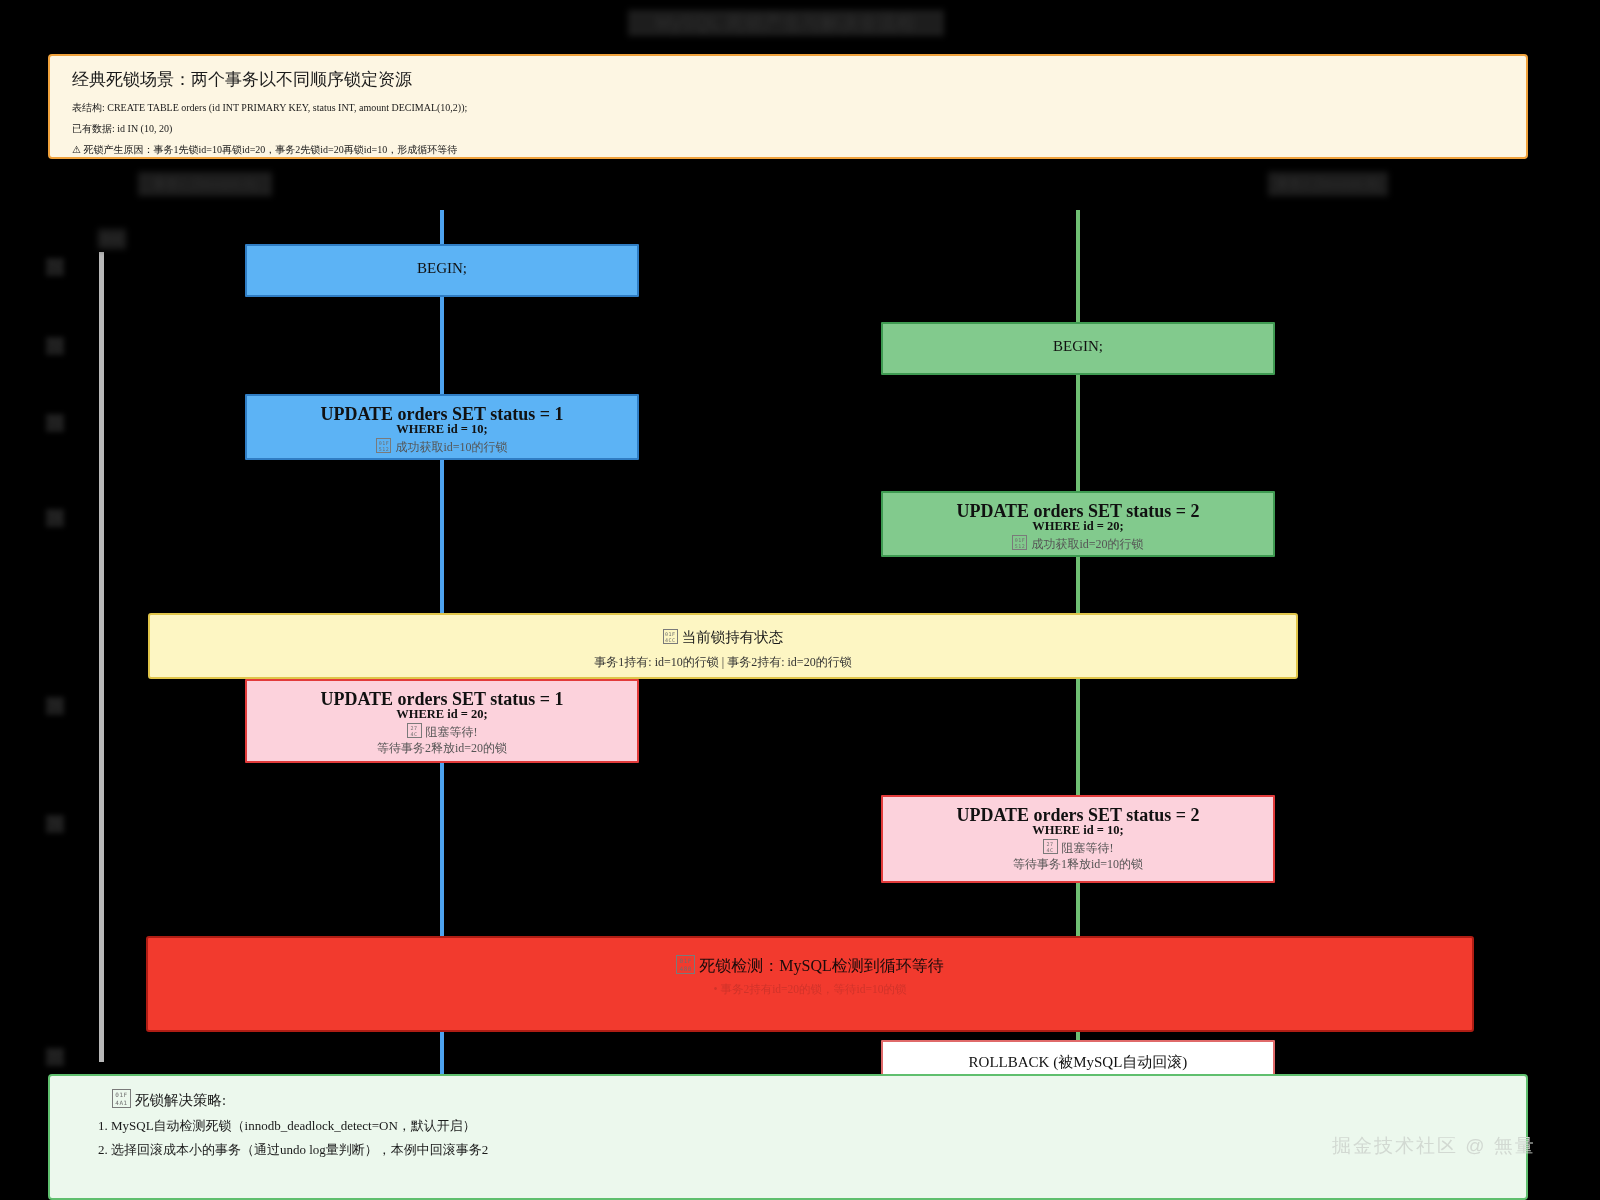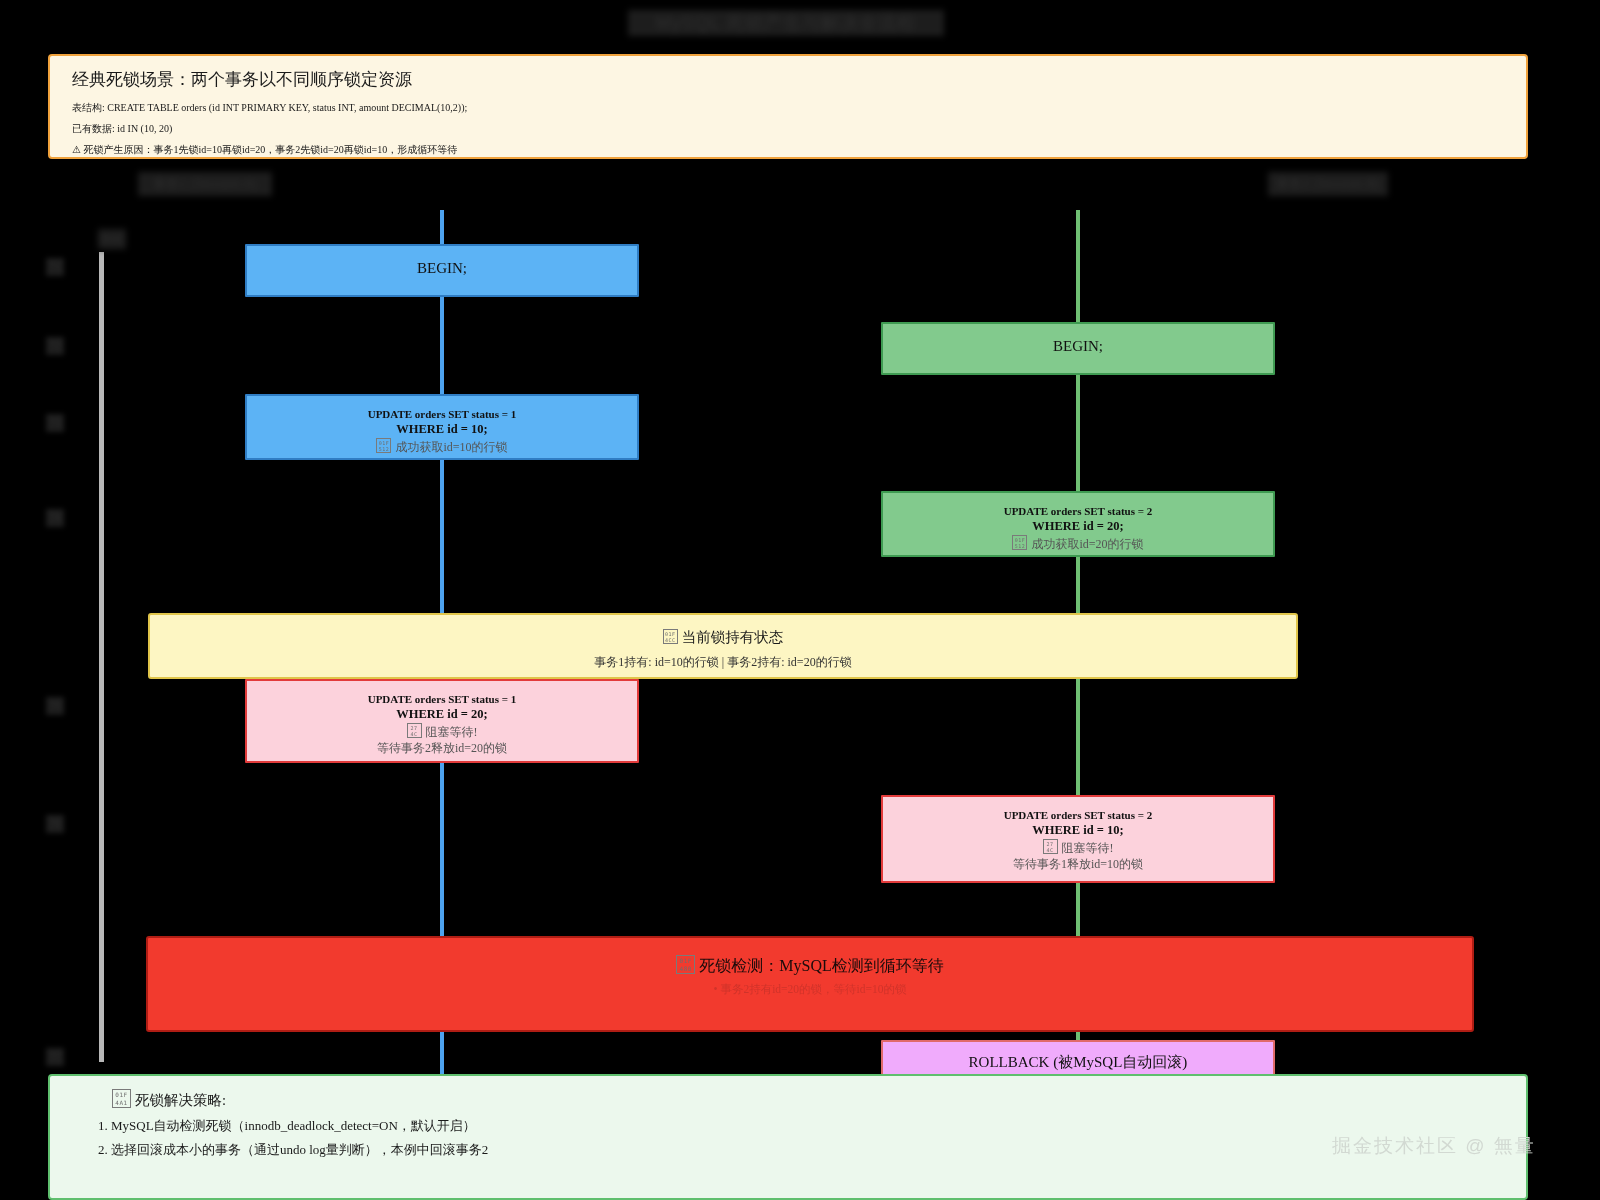--- a/index.html
+++ b/index.html
@@ -66,29 +66,29 @@
   .tick { width: 18px; height: 18px; font-size: 10px; line-height: 18px; left: 46px; }
 
   
   .msgbox {
     position: absolute;
     border-radius: 1px;
     text-align: center;
     padding: 8px 10px;
     font-family: "Liberation Serif", serif;
   }
-  .msgbox .l1 { font-weight: bold; font-size: 11px; color:#111; line-height: 15px; }
+  .msgbox .l1 { font-weight: bold; font-size: 18px; color:#111; line-height: 15px; }
   .msgbox .l2 { font-weight: bold; font-size: 12.5px; color:#111; line-height: 15px; }
   .msgbox .note { font-size: 12px; color:#555; line-height: 17px; margin-top: 1px; }
   .msgbox .big  { font-size: 15px; color:#111; }
 
   .blue  { background: #5cb3f5; border: 2px solid #2f7dc4; }
   .green { background: #82ca8d; border: 2px solid #3f9b52; }
   .pink  { background: #fcd2dc; border: 2px solid #e23b3b; }
-  .pinkpale { background: #f0abfc; border: 2px solid #e06a6a; }
+  .pinkpale { background: #ffffff; border: 2px solid #e06a6a; }
   .paleGreen { background: #e8f5e9; border: 2px solid #6fbf73; }
 
   
   .tofu {
     display: inline-block;
     width: 15px; height: 15px;
     border: 1px solid #7a7a7a;
     vertical-align: -2px;
     margin-right: 4px;
     position: relative;

